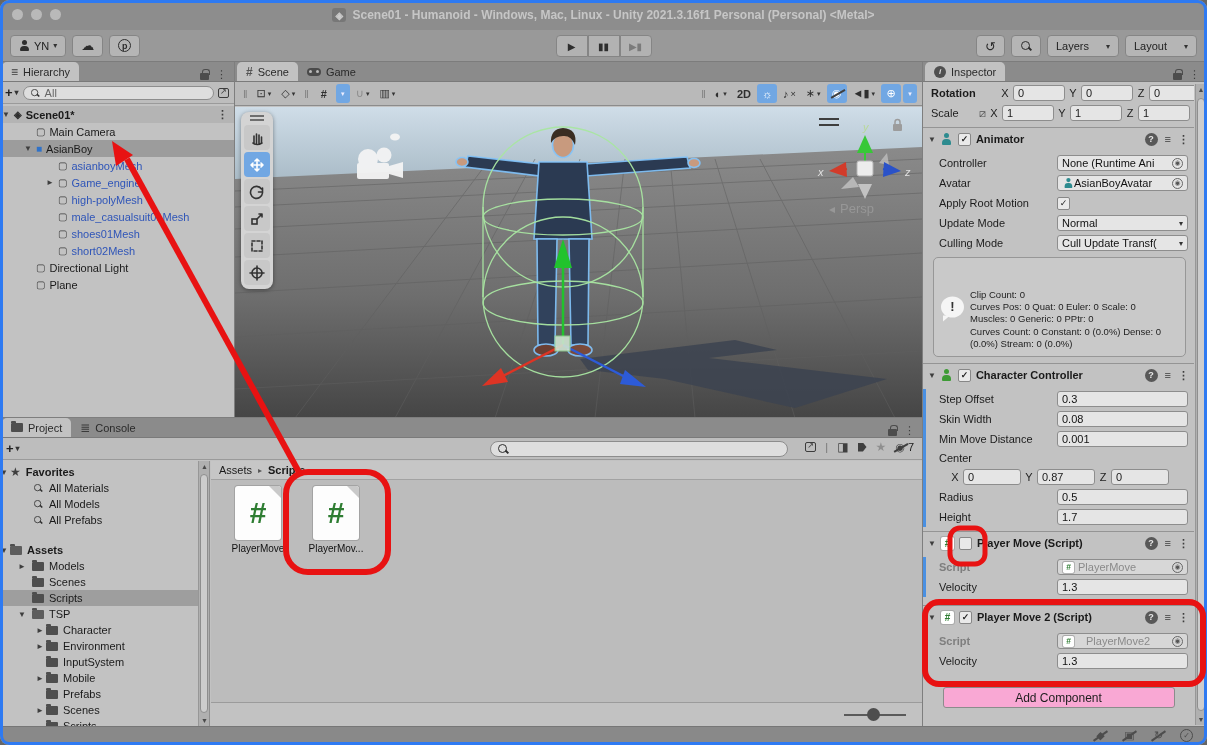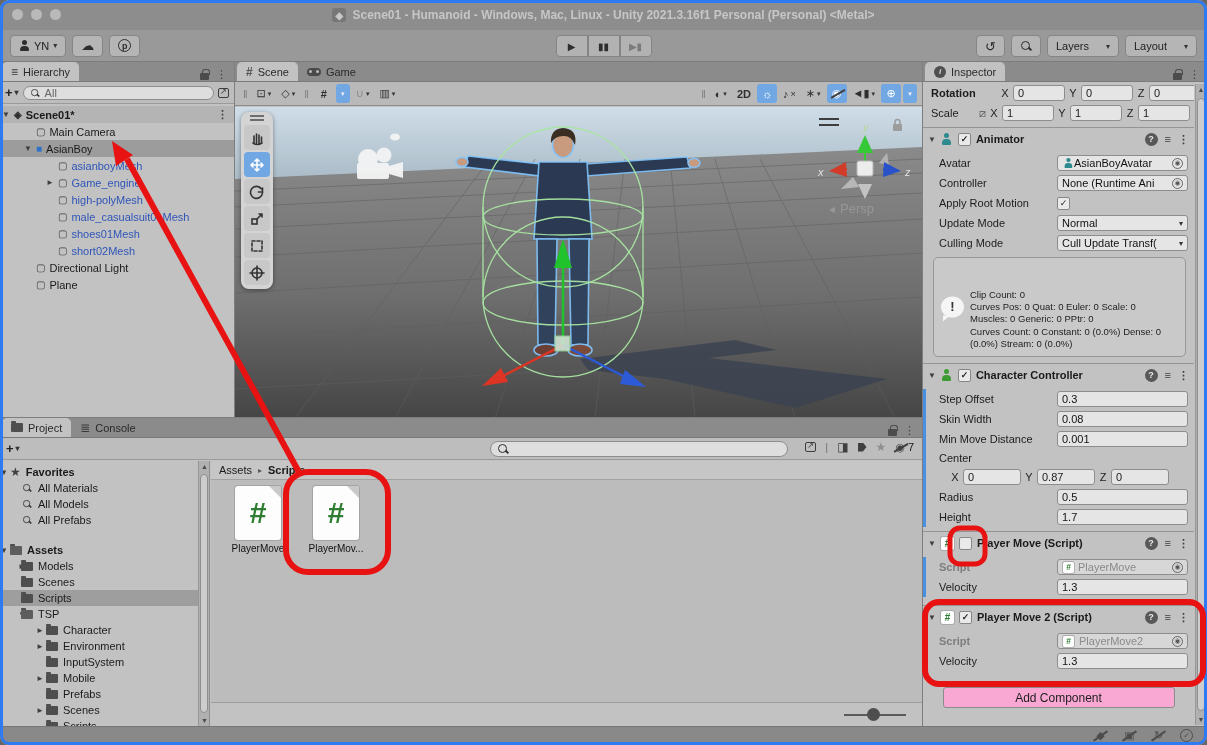--- a/index.html
+++ b/index.html
@@ -132,21 +132,21 @@
   
   .proj-toolbar { height:22px; background:#bdbdbd; border-bottom:1px solid #9a9a9a; display:flex; align-items:center; padding:0 6px; }
   .proj-search { position:absolute; left:490px; top:3px; width:298px; height:16px; background:#dedede; border:1px solid #8d8d8d; border-radius:8px; display:flex; align-items:center; padding:0 6px; }
   .proj-tb-icons { position:absolute; right:8px; top:2px; display:flex; align-items:center; gap:9px; }
   .tag-ico { width:9px; height:9px; background:#3f3f3f; clip-path:polygon(0 0, 60% 0, 100% 50%, 60% 100%, 0 100%); }
   .star { color:#8f8f8f; font-size:12px; }
   .eye-slash { position:relative; color:#3f3f3f; font-size:11px; }
   .eye-slash::after { content:""; position:absolute; left:-2px; top:6px; width:16px; height:1.8px; background:#3f3f3f; transform:rotate(-30deg); }
   .proj-body { position:absolute; left:0; top:43px; right:0; bottom:0; }
   .proj-tree { position:absolute; left:0; top:0; width:210px; bottom:0; background:#c2c2c2; border-right:1px solid #8f8f8f; overflow:hidden; padding-top:3px; }
-  .prow { position:relative; height:16px; display:flex; align-items:center; gap:5px; padding-left:21px; }
+  .prow { position:relative; height:16px; display:flex; align-items:center; gap:5px; padding-left:32px; }
   .prow.d0 { padding-left:10px; } .prow.d2 { padding-left:46px; }
   .prow .tw { position:absolute; font-size:8px; color:#3e3e3e; }
   .prow.d0 .tw { left:0px; } .prow.d1c .tw { left:18px; } .prow.d2c .tw { left:36px; }
   .prow.sel { background:#9e9e9e; }
   .prow b { font-weight:bold; }
   .tree-scroll { position:absolute; right:0; top:0; width:11px; bottom:0; background:#b0b0b0; border-left:1px solid #979797; }
   .proj-content { position:absolute; left:211px; top:0; right:0; bottom:0; background:#bcbcbc; }
   .breadcrumb { height:19px; background:#c6c6c6; border-bottom:1px solid #a2a2a2; display:flex; align-items:center; gap:6px; padding:0 8px; }
   .crumb-sep { font-size:8px; color:#555; }
   .asset { position:absolute; width:70px; text-align:center; }
@@ -528,31 +528,31 @@
         <span class="chk on"></span>
         <span>Animator</span>
         <div class="head-icons">
           <span class="help-ico">?</span>
           <span class="preset-ico">≡</span>
           <span class="kebab">⋮</span>
         </div>
       </div>
       <div style="padding-top:3px">
         <div class="irow">
+          <span class="ilabel">Controller</span>
+          <div class="ifield">
+            <span>None (Runtime Ani</span>
+            <span class="picker">◉</span>
+          </div>
+        </div>
+        <div class="irow">
           <span class="ilabel">Avatar</span>
           <div class="ifield">
             <span class="p-ico" style="transform:scale(.85)"></span>
             <span>AsianBoyAvatar</span>
-            <span class="picker">◉</span>
-          </div>
-        </div>
-        <div class="irow">
-          <span class="ilabel">Controller</span>
-          <div class="ifield">
-            <span>None (Runtime Ani</span>
             <span class="picker">◉</span>
           </div>
         </div>
         <div class="irow">
           <span class="ilabel">Apply Root Motion</span>
           <span class="chk on"></span>
         </div>
         <div class="irow">
           <span class="ilabel">Update Mode</span>
           <div class="ifield">
@@ -674,21 +674,21 @@
           <span class="help-ico">?</span>
           <span class="preset-ico">≡</span>
           <span class="kebab">⋮</span>
         </div>
       </div>
       <div style="padding-top:3px">
         <div class="irow ov grayed">
           <span class="ilabel">Script</span>
           <div class="ifield">
             <span class="script-badge" style="transform:scale(.85)">#</span>
-            <span style="margin-left:4px">PlayerMove2</span>
+            <span style="margin-left:11px">PlayerMove2</span>
             <span class="picker">◉</span>
           </div>
         </div>
         <div class="irow ov">
           <span class="ilabel">Velocity</span>
           <div class="ifield">
               <span>1.3</span>
             </div>
         </div>
       </div>

